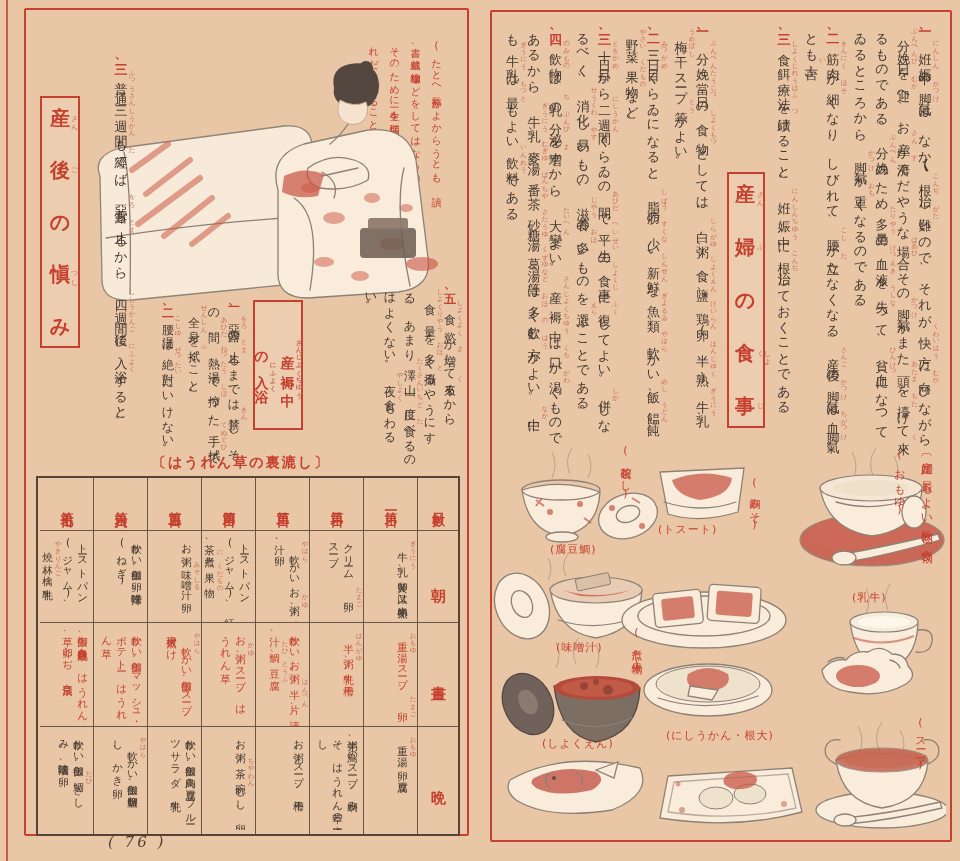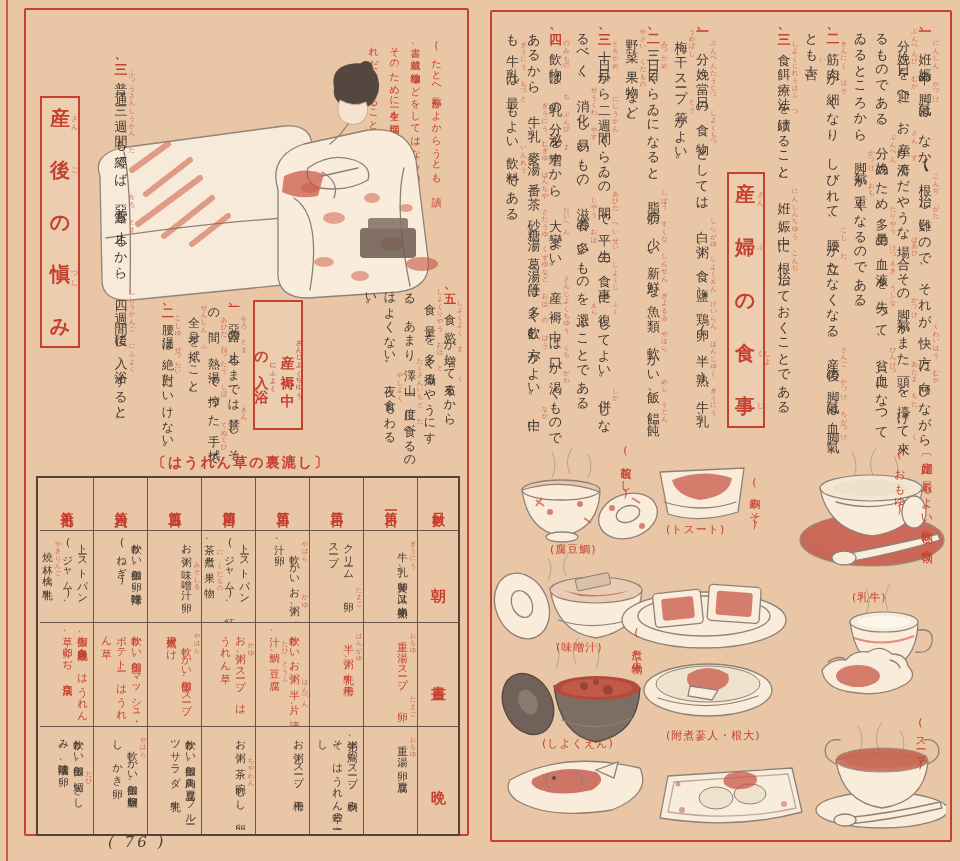--- a/index.html
+++ b/index.html
@@ -360,27 +360,27 @@
       <path class="porc" d="M352,380 Q396,376 448,364 L450,370 Q400,382 356,386 Q346,386 352,380Z"></path>
       <ellipse class="porc" cx="353" cy="382" rx="11" ry="6"></ellipse>
     </g>
   </svg>
 
   <div id="r-caption" class="rlabel v" style="left:428px;top:440px;height:200px;font-size:12px;letter-spacing:2px;">〔産婦に最もよい飲物と食物〕</div>
   <div id="food-labels">
         <div class="rlabel v" style="left: 127px; top: 434px;">(茶碗むし)</div>
         <div class="rlabel v" style="left: 256px; top: 466px;">(鯛みそ)</div>
         <div class="rlabel v" style="left: 401px; top: 438px;">(おもゆ)</div>
-        <div class="rlabel" style="left: 176px; top: 512px;">(トスート)</div>
+        <div class="rlabel" style="left: 168px; top: 512px;">(トスート)</div>
         <div class="rlabel" style="left: 60px; top: 532px;">(腐豆鯛)</div>
         <div class="rlabel" style="left: 362px; top: 580px;">(乳牛)</div>
         <div class="rlabel" style="left: 66px; top: 630px;">(味噌汁)</div>
         <div class="rlabel v" style="left: 138px; top: 616px;">(煮た果物)</div>
         <div class="rlabel" style="left: 52px; top: 726px;">(しよくえん)</div>
-        <div class="rlabel" style="left: 176px; top: 718px;">(附煮蔘人・根大)</div>
+        <div class="rlabel" style="left: 176px; top: 718px;">(にしうかん・根大)</div>
         <div class="rlabel v" style="left: 422px; top: 706px;">(スープ)</div>
       </div>
 </div>
 
 <div class="pagenum" style="left:108px;top:833px;">( 76 )</div>
 <div class="pagenum" style="left:868px;top:838px;color:#14532d;margin-top:40px;">( 75 )</div>
 
 </div>
 
 </body></html>

